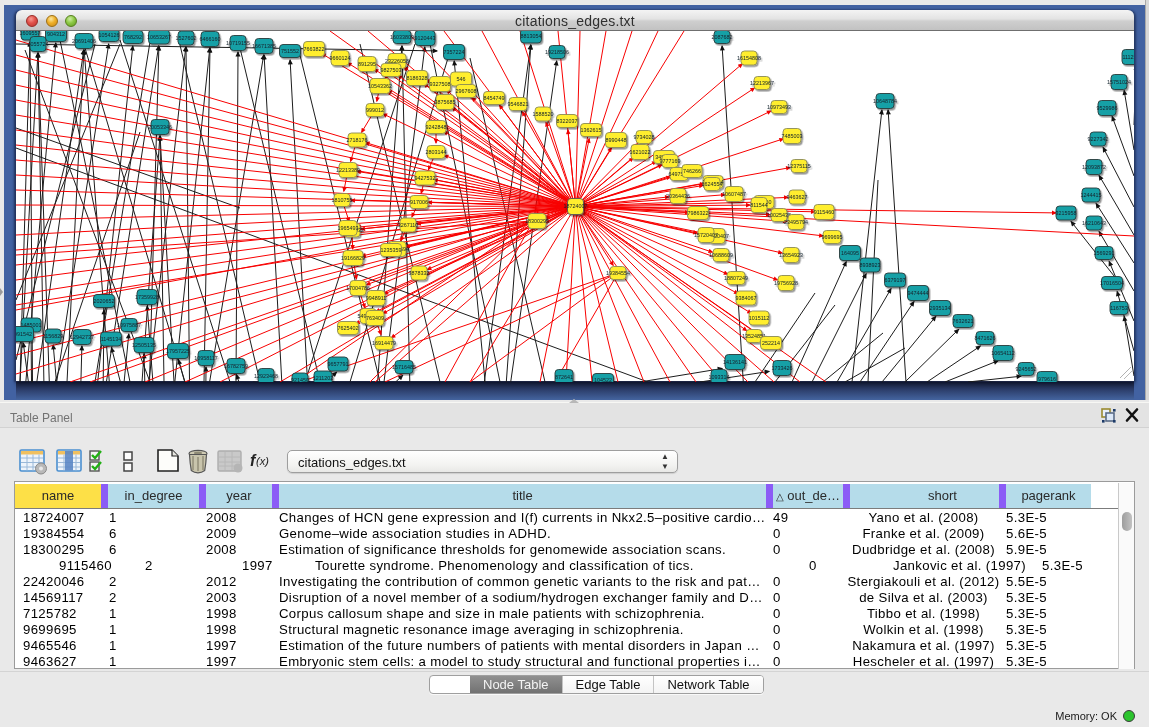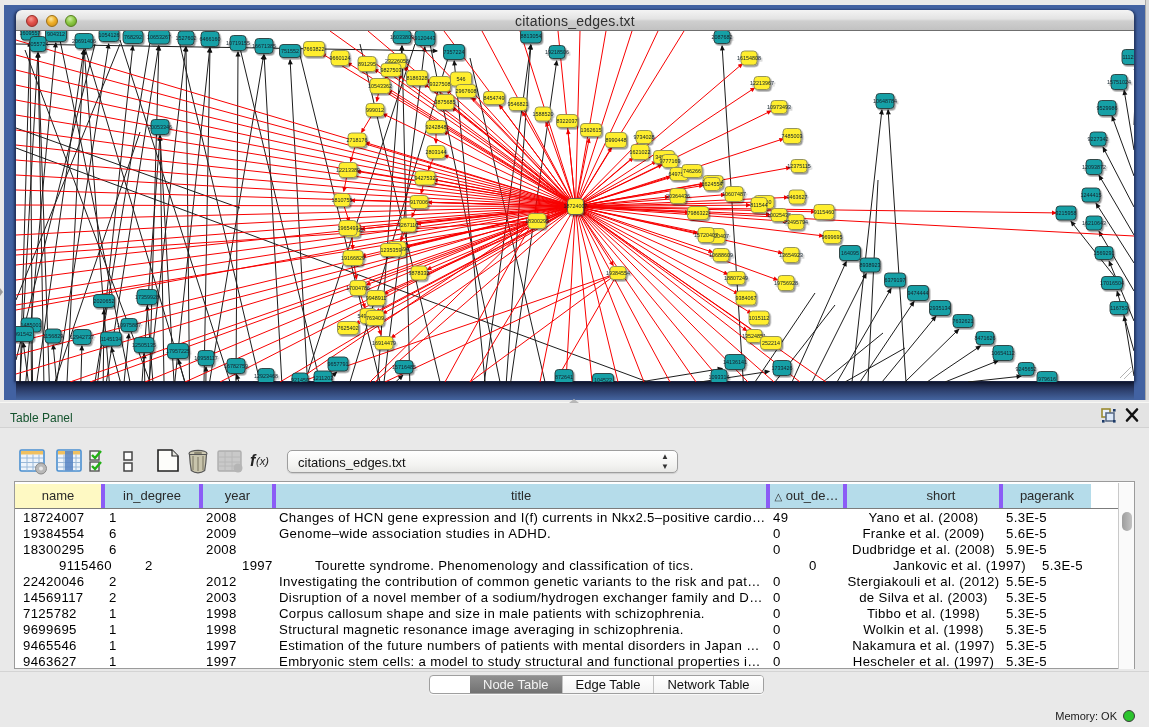--- a/index.html
+++ b/index.html
@@ -25,35 +25,35 @@
 #canvas { position:absolute; left:0; top:21px; width:1118px; height:351px; background:#ffffff; border-bottom:1px solid #1a2240; }
 #canvas svg { display:block; }
 #grip { position:absolute; right:2px; bottom:2px; width:12px; height:12px;
   background:
    linear-gradient(135deg, transparent 44%, #aaa 46%, transparent 50%),
    linear-gradient(135deg, transparent 64%, #aaa 66%, transparent 70%); }
 
 #panel { position:absolute; left:0; top:400px; width:1149px; height:327px; background:#e9e9e9; }
 #phead { position:absolute; left:0; top:2px; width:1149px; height:26px; background:#e3e3e3;
   border-top:1px solid #f7f7f4; border-bottom:1px solid #d2d2d2;}
-#phead .lbl { position:absolute; left:10px; top:8px; font-size:12px; color:#14532d; }
+#phead .lbl { position:absolute; left:10px; top:8px; font-size:12px; color:#737373; }
 #phead svg { position:absolute; top:4px; }
 
 #toolbar { position:absolute; left:14px; top:45px; width:1121px; height:33px; }
 #dd { position:absolute; left:273px; top:5px; width:391px; height:23px; border:1px solid #9e9e9e;
   border-radius:5px; background:linear-gradient(to bottom,#ffffff,#f2f2f0 70%,#e8e8e6);
   box-shadow:0 1px 1px rgba(0,0,0,0.12); }
 #dd .txt { position:absolute; left:10px; top:4px; font-size:13px; color:#111; }
 #dd .arr { position:absolute; right:8px; top:1px; font-size:8px; color:#333; line-height:10px; text-align:center;}
 
 #tbl { position:absolute; left:14px; top:481px; width:1121px; height:188px; background:#fff;
   border:1px solid #9b9b9b; }
-.hcell { position:absolute; top:2px; height:24px; background:#b5dcea; border-left:4px solid #8b5cf6;
+.hcell { position:absolute; top:2px; height:24px; background:#b5dcea; border-left:7px solid #8b5cf6;
   font-size:13px; color:#2a2a2a; text-align:center; line-height:24px; }
-.hgray { background:#fef9c3; border-left:none; }
+.hgray { background:#fde047; border-left:none; }
 .hrule { position:absolute; left:0; top:26px; width:1103px; height:1px; background:#7c7c7c; }
 .row { position:absolute; left:0; width:1103px; height:16px; font-size:13.2px; letter-spacing:0.35px; color:#000; }
 .row span { position:absolute; top:0px; white-space:nowrap; overflow:hidden; }
 .c-name { left:8px; }
 .c-ind  { left:94px; }
 .c-year { left:191px; }
 .c-title{ left:264px; width:488px; text-overflow:ellipsis; }
 .c-out  { left:758px; }
 .c-short{ left:831px; width:155px; text-align:center; }
 .c-pr   { left:991px; }
@@ -735,20 +735,21 @@
       <span class="c-year">2009</span>
       <span class="c-title">Genome–wide association studies in ADHD.</span>
       <span class="c-out">0</span>
       <span class="c-short">Franke et al. (2009)</span>
       <span class="c-pr">5.6E-5</span>
     </div>
   <div class="row" style="top:60px;">
       <span class="c-name">18300295</span>
       <span class="c-ind">6</span>
       <span class="c-year">2008</span>
+      <span class="c-title">Estimation of significance thresholds for genomewide association scans.</span>
       <span class="c-out">0</span>
       <span class="c-short">Dudbridge et al. (2008)</span>
       <span class="c-pr">5.9E-5</span>
     </div>
   <div class="row" style="top:76px;margin-left:36px;">
       <span class="c-name">9115460</span>
       <span class="c-ind">2</span>
       <span class="c-year">1997</span>
       <span class="c-title">Tourette syndrome. Phenomenology and classification of tics.</span>
       <span class="c-out">0</span>

